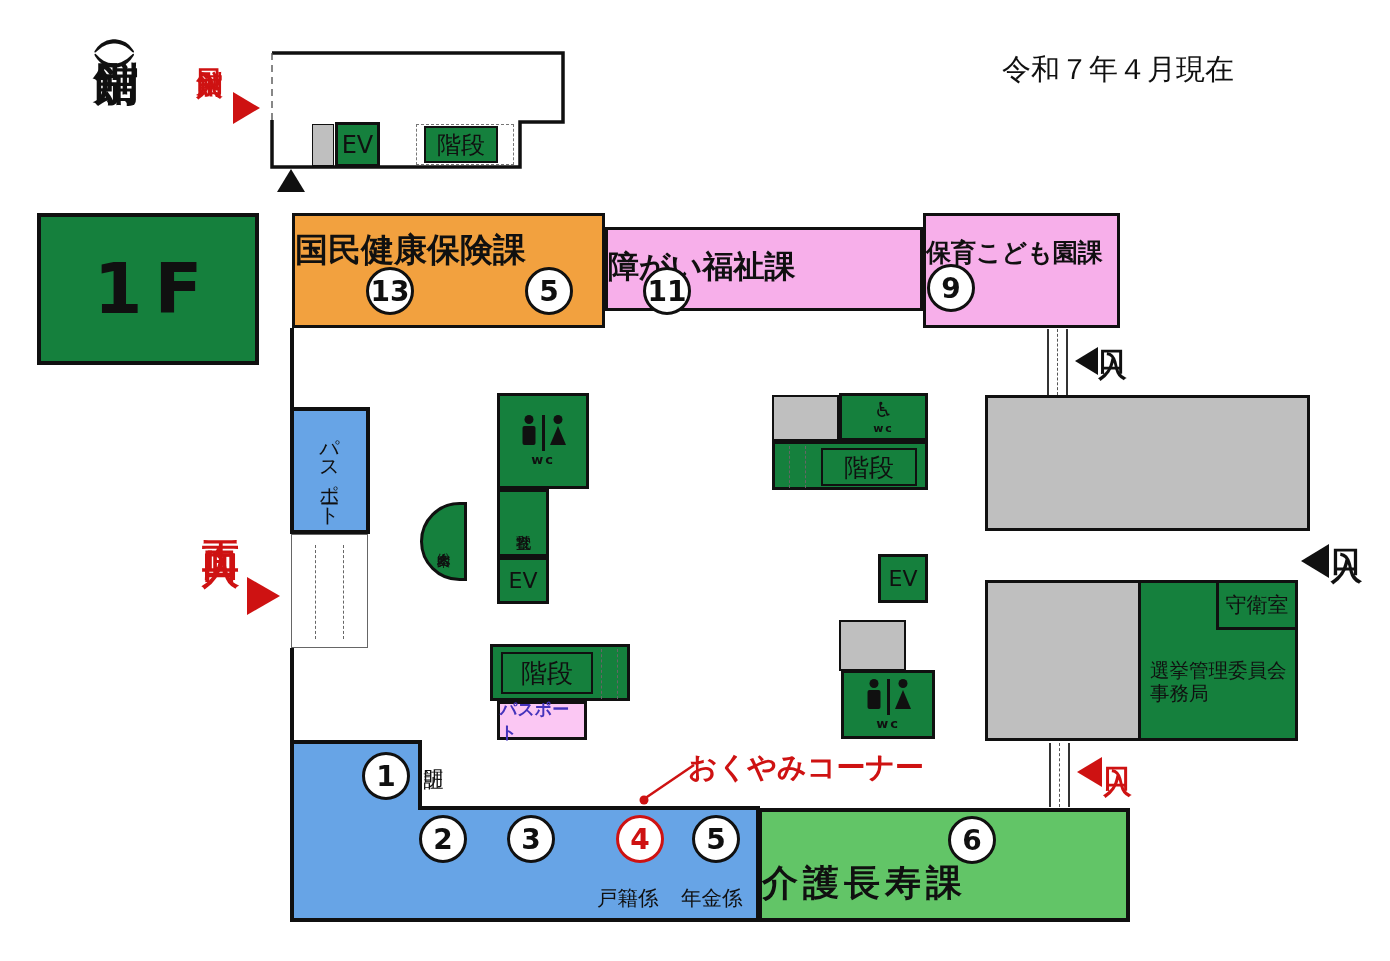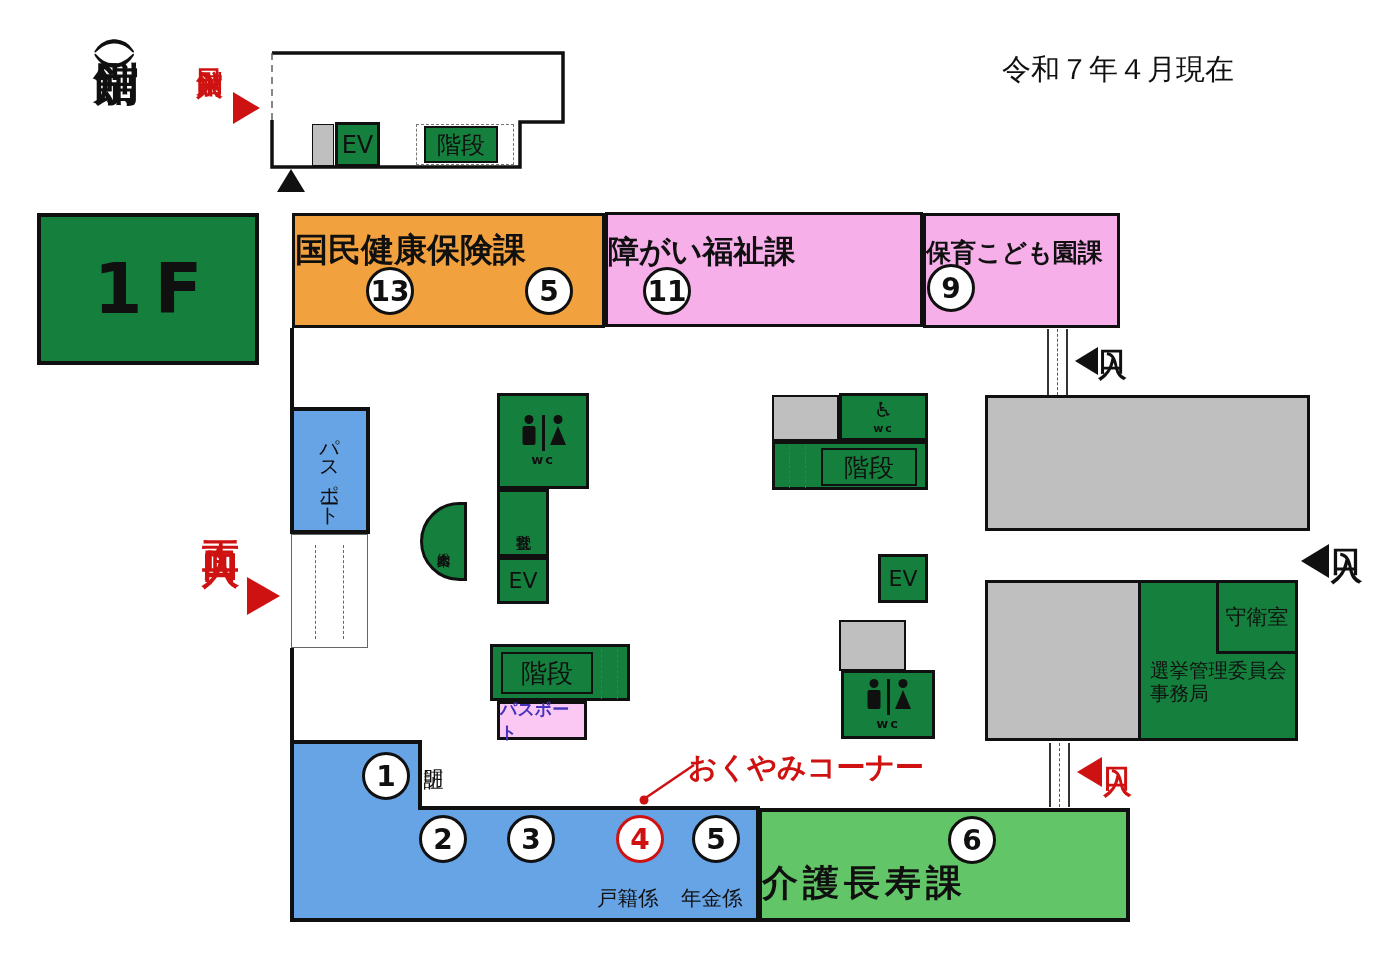--- a/index.html
+++ b/index.html
@@ -65,21 +65,21 @@
     <span style="font-size:70px;font-weight:bold;letter-spacing:12px;text-indent:12px;">1F</span>
   </div>
   <div class="abs" style="left:1002px;top:50px;font-size:29px;">令和７年４月現在</div>
 
   <div class="abs" style="left:292px;top:213px;width:313px;height:115px;background:#F2A13F;border:3.5px solid #101010;box-sizing:border-box;">
     <div class="deptname" style="top:12px;font-size:33px;">国民健康保険課</div>
   </div>
   <div class="counter" style="left:366px;top:267px;">13</div>
   <div class="counter" style="left:525px;top:267px;">5</div>
 
-  <div class="abs" style="left:605px;top:212px;width:318px;height:115px;background:#F7AFEA;border:3.5px solid #101010;box-sizing:border-box;">
+  <div class="abs" style="left:605px;top:227px;width:318px;height:84px;background:#F7AFEA;border:3.5px solid #101010;box-sizing:border-box;">
     <div class="deptname" style="top:16px;font-size:31px;">障がい福祉課</div>
   </div>
   <div class="counter" style="left:643px;top:267px;">11</div>
 
   <div class="abs" style="left:923px;top:213px;width:197px;height:115px;background:#F7AFEA;border:3.5px solid #101010;box-sizing:border-box;">
     <div class="deptname" style="top:20px;font-size:25px;">保育こども園課</div>
   </div>
   <div class="counter" style="left:927px;top:264px;">9</div>
 
   <div class="wall" style="left:290px;top:328px;width:4px;height:79px;"></div>
@@ -147,21 +147,21 @@
   <div class="box" style="left:420px;top:502px;width:47px;height:79px;border-radius:40px 0 0 40px;">
     <span class="v" style="font-size:13.5px;">総合案内</span>
   </div>
 
   <div class="abs" style="left:985px;top:395px;width:325px;height:136px;background:#BFBFBF;border:3.5px solid #101010;box-sizing:border-box;"></div>
   <div class="tri" style="left:1301px;top:544px;border-top:17px solid transparent;border-bottom:17px solid transparent;border-right:28px solid #101010;"></div>
   <div class="abs v bold" style="left:1331px;top:526px;height:90px;font-size:31px;">入口</div>
 
   <div class="box" style="left:985px;top:580px;width:313px;height:161px;"></div>
   <div class="abs" style="left:985px;top:580px;width:156px;height:161px;background:#BFBFBF;border:3.5px solid #101010;box-sizing:border-box;"></div>
-  <div class="box" style="left:1216px;top:580px;width:82px;height:74px;border-width:3.5px;">
+  <div class="box" style="left:1216px;top:580px;width:82px;height:50px;border-width:3.5px;">
     <span style="font-size:21px;">守衛室</span>
   </div>
   <div class="abs" style="left:1150px;top:659px;width:150px;font-size:19.5px;line-height:1.2;">
     <div>選挙管理委員会</div>
     <div>事務局</div>
   </div>
 
   <div class="pline" style="left:1047px;top:329px;height:66px;"></div>
   <div class="pdash" style="left:1057px;top:329px;height:66px;"></div>
   <div class="pline" style="left:1066px;top:329px;height:66px;"></div>

